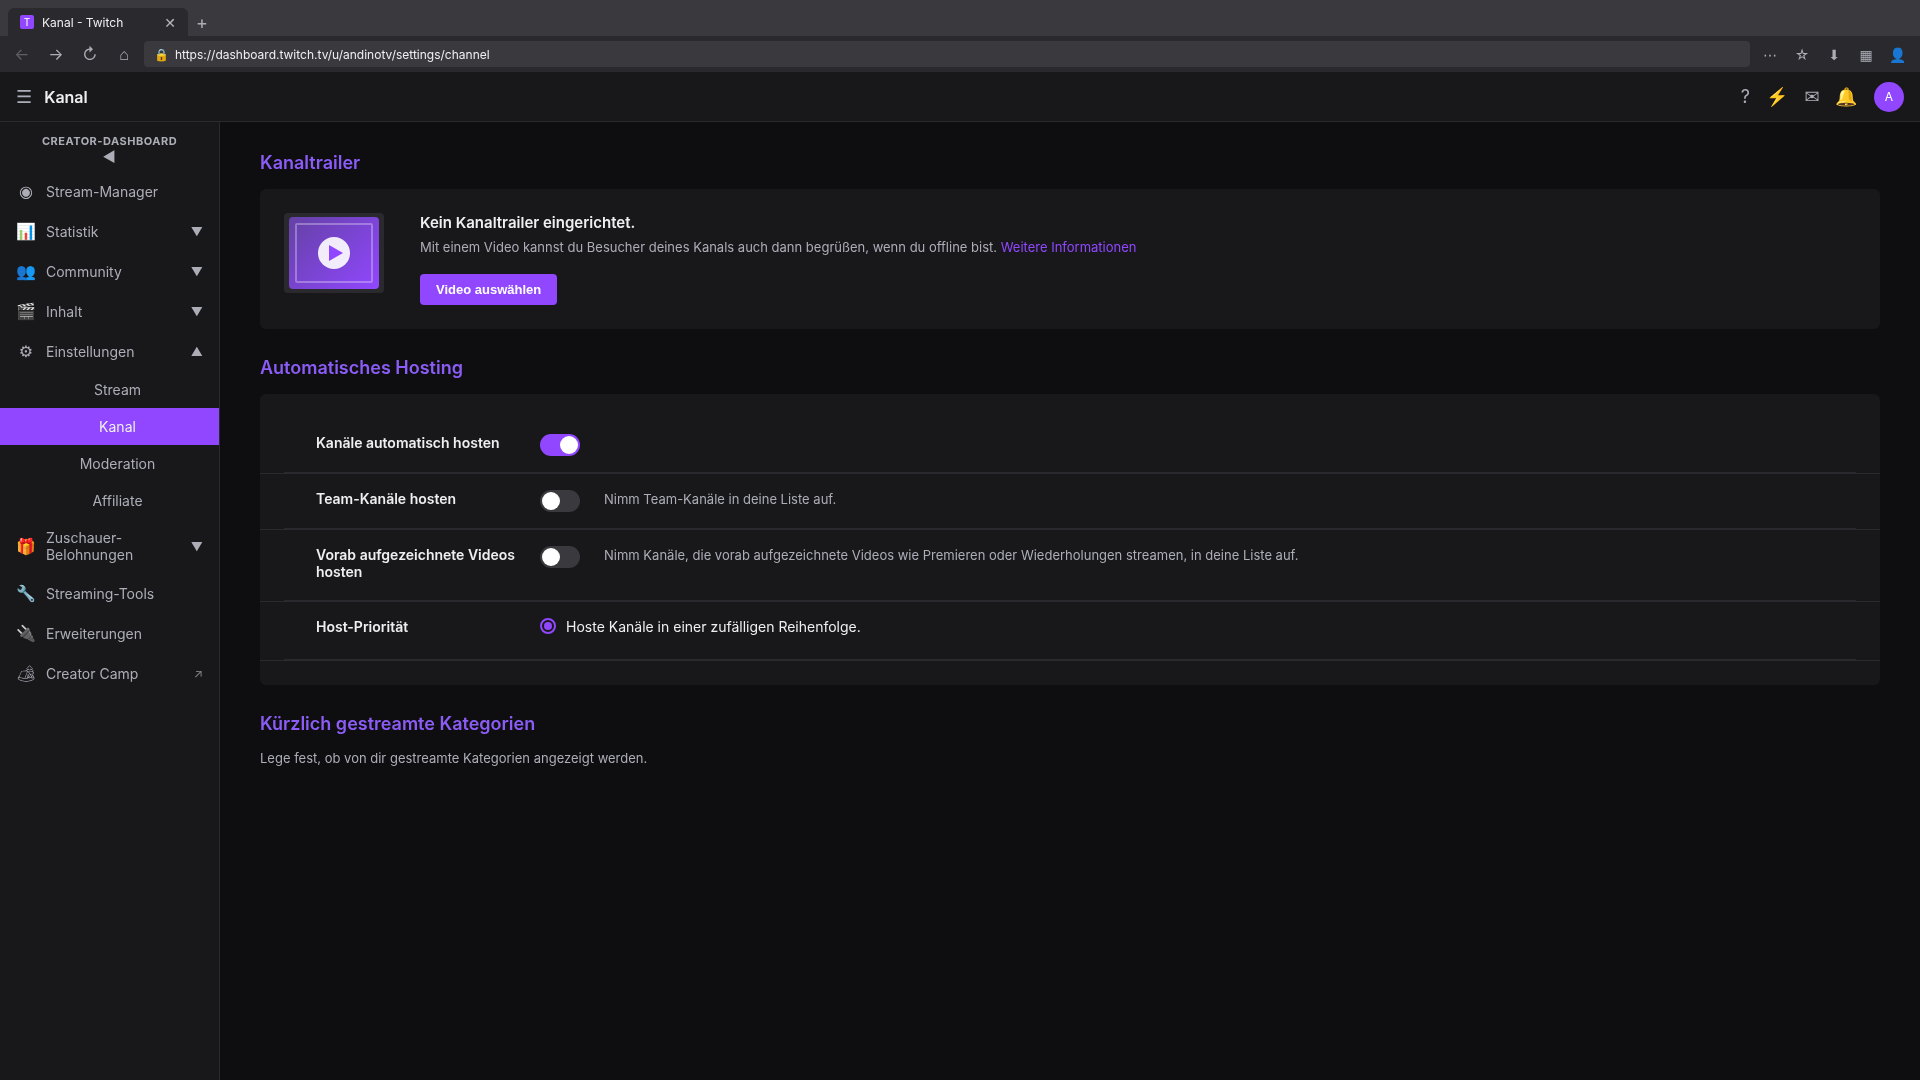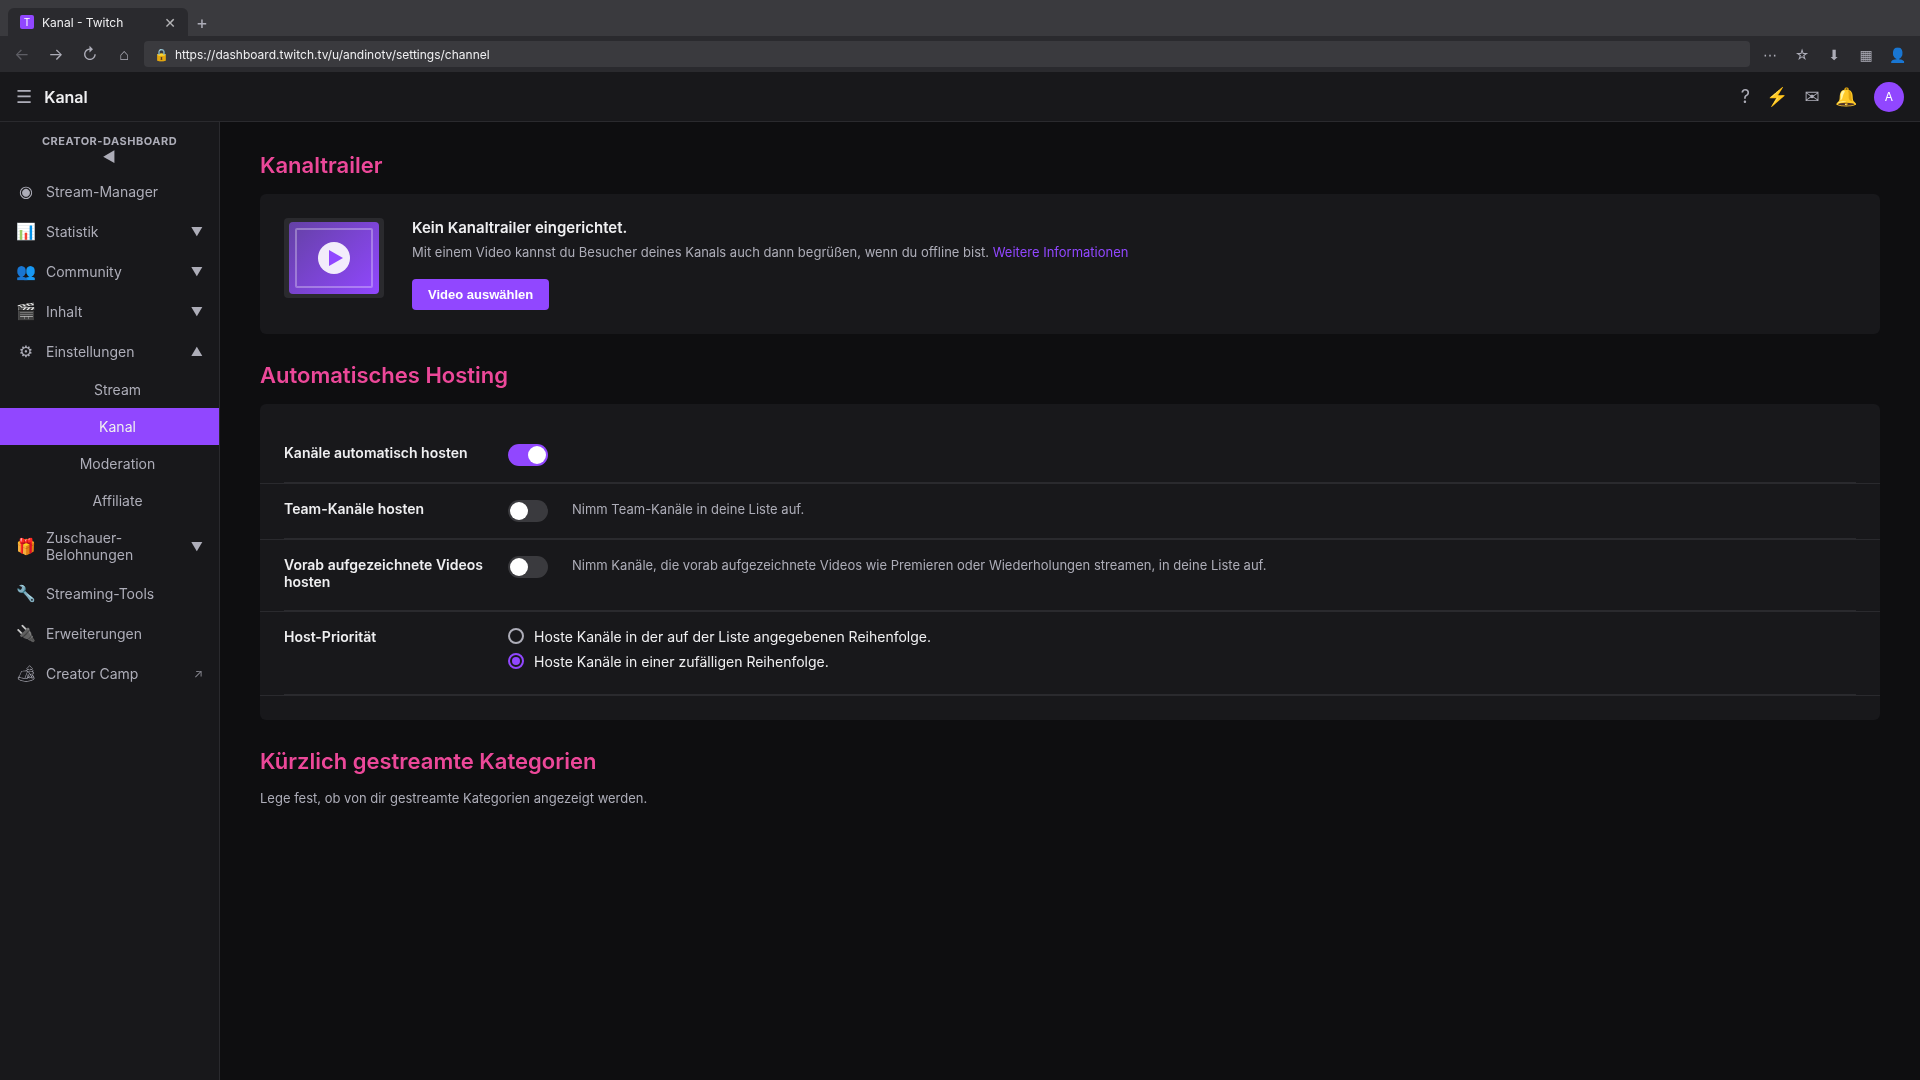--- a/index.html
+++ b/index.html
@@ -248,39 +248,39 @@
       font-size: 15px;
       cursor: pointer;
       color: #adadb8;
       border-bottom: 3px solid transparent;
       margin-bottom: -2px;
     }
     .tab.active { color: #9147ff; border-bottom-color: #9147ff; }
 
     
     .section-title {
-      font-size: 22px;
+      font-size: 18px;
       font-weight: 600;
-      color: #ec4899;
+      color: #8b5cf6;
       margin-bottom: 16px;
     }
 
     
     .card {
       background: #18181b;
       border-radius: 6px;
       padding: 24px;
       margin-bottom: 28px;
     }
 
     
     .trailer-content {
       display: flex;
       align-items: flex-start;
-      gap: 28px;
+      gap: 36px;
       justify-content: flex-end;
     }
     .trailer-thumbnail {
       width: 100px;
       height: 80px;
       background: #2a2a2e;
       border-radius: 4px;
       display: flex;
       align-items: center;
       justify-content: center;
@@ -357,20 +357,21 @@
       display: flex;
       align-items: flex-start;
       padding: 16px 0;
       border-bottom: 1px solid #2a2a2e;
       gap: 24px;
     }
     .toggle-row:last-child { border-bottom: none; }
     .toggle-label-section {
       width: 200px;
       flex-shrink: 0;
+      margin-left: 32px;
     }
     .toggle-label {
       font-size: 14px;
       font-weight: 600;
       color: #efeff1;
       margin-bottom: 4px;
     }
     .toggle-desc {
       font-size: 13px;
       color: #adadb8;
@@ -627,24 +628,20 @@
         </div>
 
         <div class="card-divider"></div>
 
         <div class="toggle-row">
           <div class="toggle-label-section">
             <div class="toggle-label">Host-Priorität</div>
           </div>
           <div style="flex:1">
             <div class="radio-option">
-              <div class="radio-circle unselected"></div>
-              <span>Hoste Kanäle in der auf der Liste angegebenen Reihenfolge.</span>
-            </div>
-            <div class="radio-option">
               <div class="radio-circle selected"></div>
               <span>Hoste Kanäle in einer zufälligen Reihenfolge.</span>
             </div>
           </div>
         </div>
 
         <div class="card-divider"></div>
 
       </div>
 

